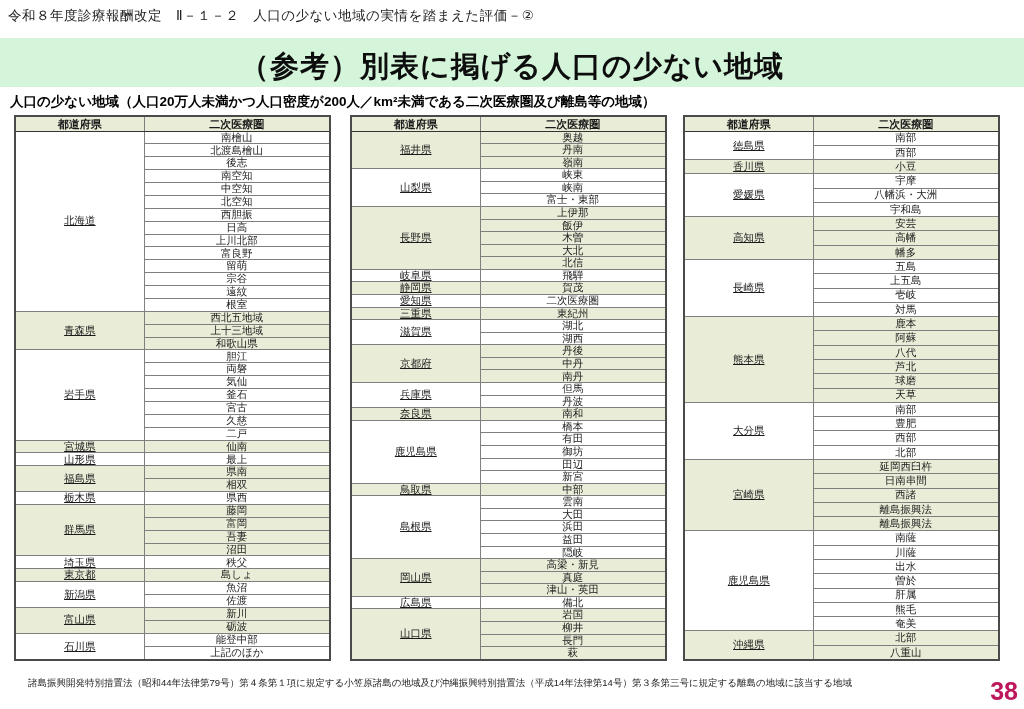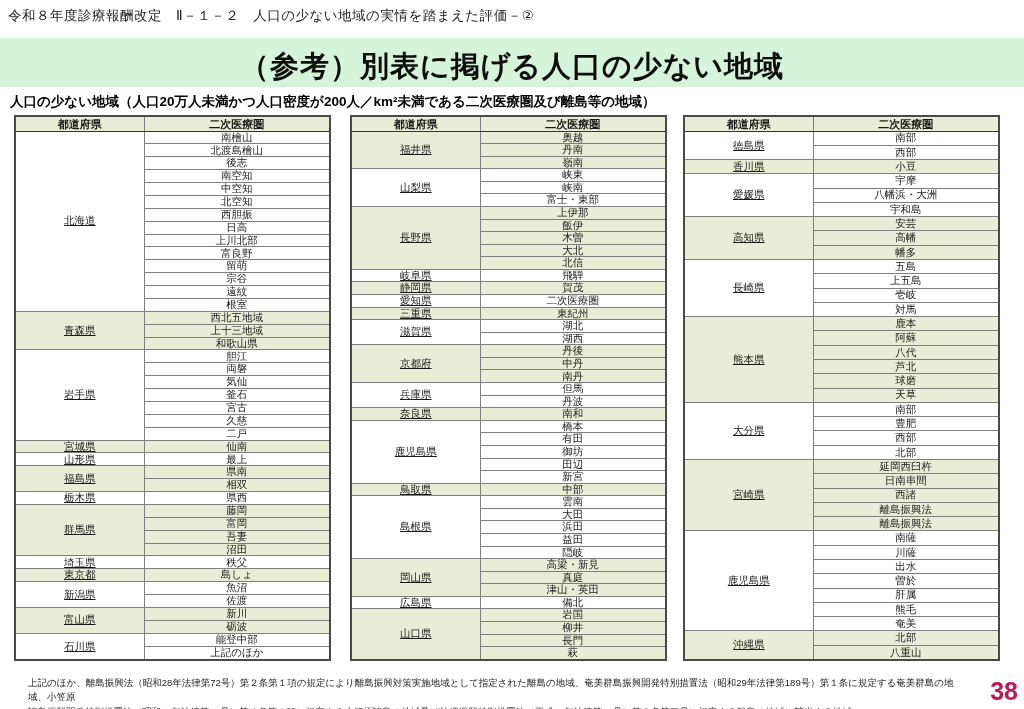--- a/index.html
+++ b/index.html
@@ -520,17 +520,16 @@
           <td class="region">北部</td>
         </tr>
         <tr class="shaded">
           <td class="region">八重山</td>
         </tr>
       </tbody>
     </table>
   </div>
 
 <div class="footnote">
-  <div>上記のほか、離島振興法（昭和28年法律第72号）第２条第１項の規定により離島振興対策実施地域として指定された離島の地域、奄美群島振興開発特別措置法（昭和29年法律第189号）第１条に規定する奄美群島の地域、小笠原</div>
   <div>諸島振興開発特別措置法（昭和44年法律第79号）第４条第１項に規定する小笠原諸島の地域及び沖縄振興特別措置法（平成14年法律第14号）第３条第三号に規定する離島の地域に該当する地域</div>
 </div>
 
 <div class="page-number">38</div>
 
 </body></html>

